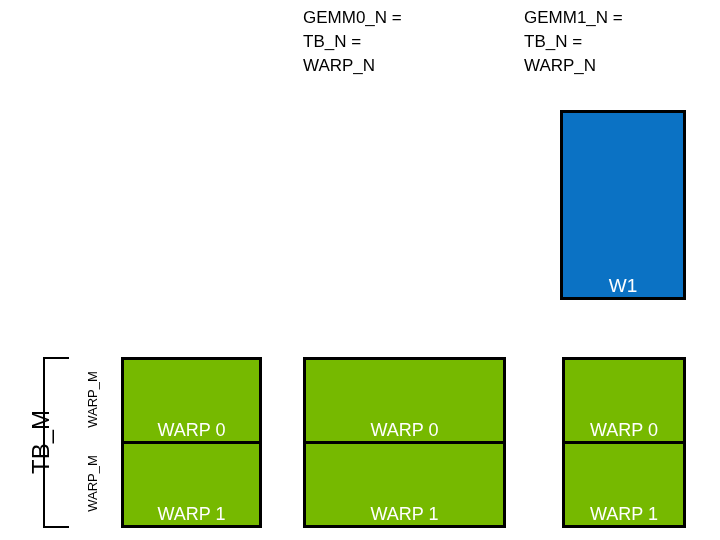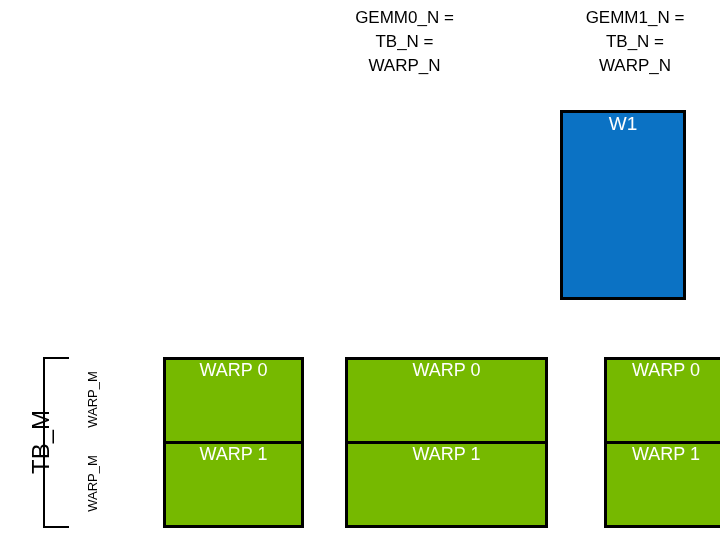--- a/index.html
+++ b/index.html
@@ -19,57 +19,55 @@
   .canvas {
     position: absolute;
     left: 0; top: 0;
     width: 720px;
     height: 540px;
   }
 
   
   .col-header {
     position: absolute;
-    text-align: center;
     font-size: 17px;
     line-height: 24px;
     color: #000000;
     white-space: pre-line;
     font-family: "Liberation Sans", sans-serif;
   }
   #header-gemm0 {
     left: 303px;
     top: 6px;
     width: 203px;
   }
   #header-gemm1 {
-    left: 566px;
+    left: 524px;
     top: 6px;
     width: 138px;
   }
 
   
   .box {
     position: absolute;
     box-sizing: border-box;
     border: 3px solid #000000;
     display: flex;
-    align-items: flex-start;
+    align-items: flex-end;
     justify-content: center;
     color: #ffffff;
     font-size: 19px;
     font-family: "Liberation Sans", sans-serif;
   }
   .blue-box {
     background: #0b72c4;
   }
   .green-box {
     background: #76b900;
     font-size: 18px;
-    margin-left: 42px;
   }
 
   
   #blue-w0 {
     left: 303px;
     top: 170px;
     width: 203px;
     height: 126px;
   }
   #blue-w1 {

